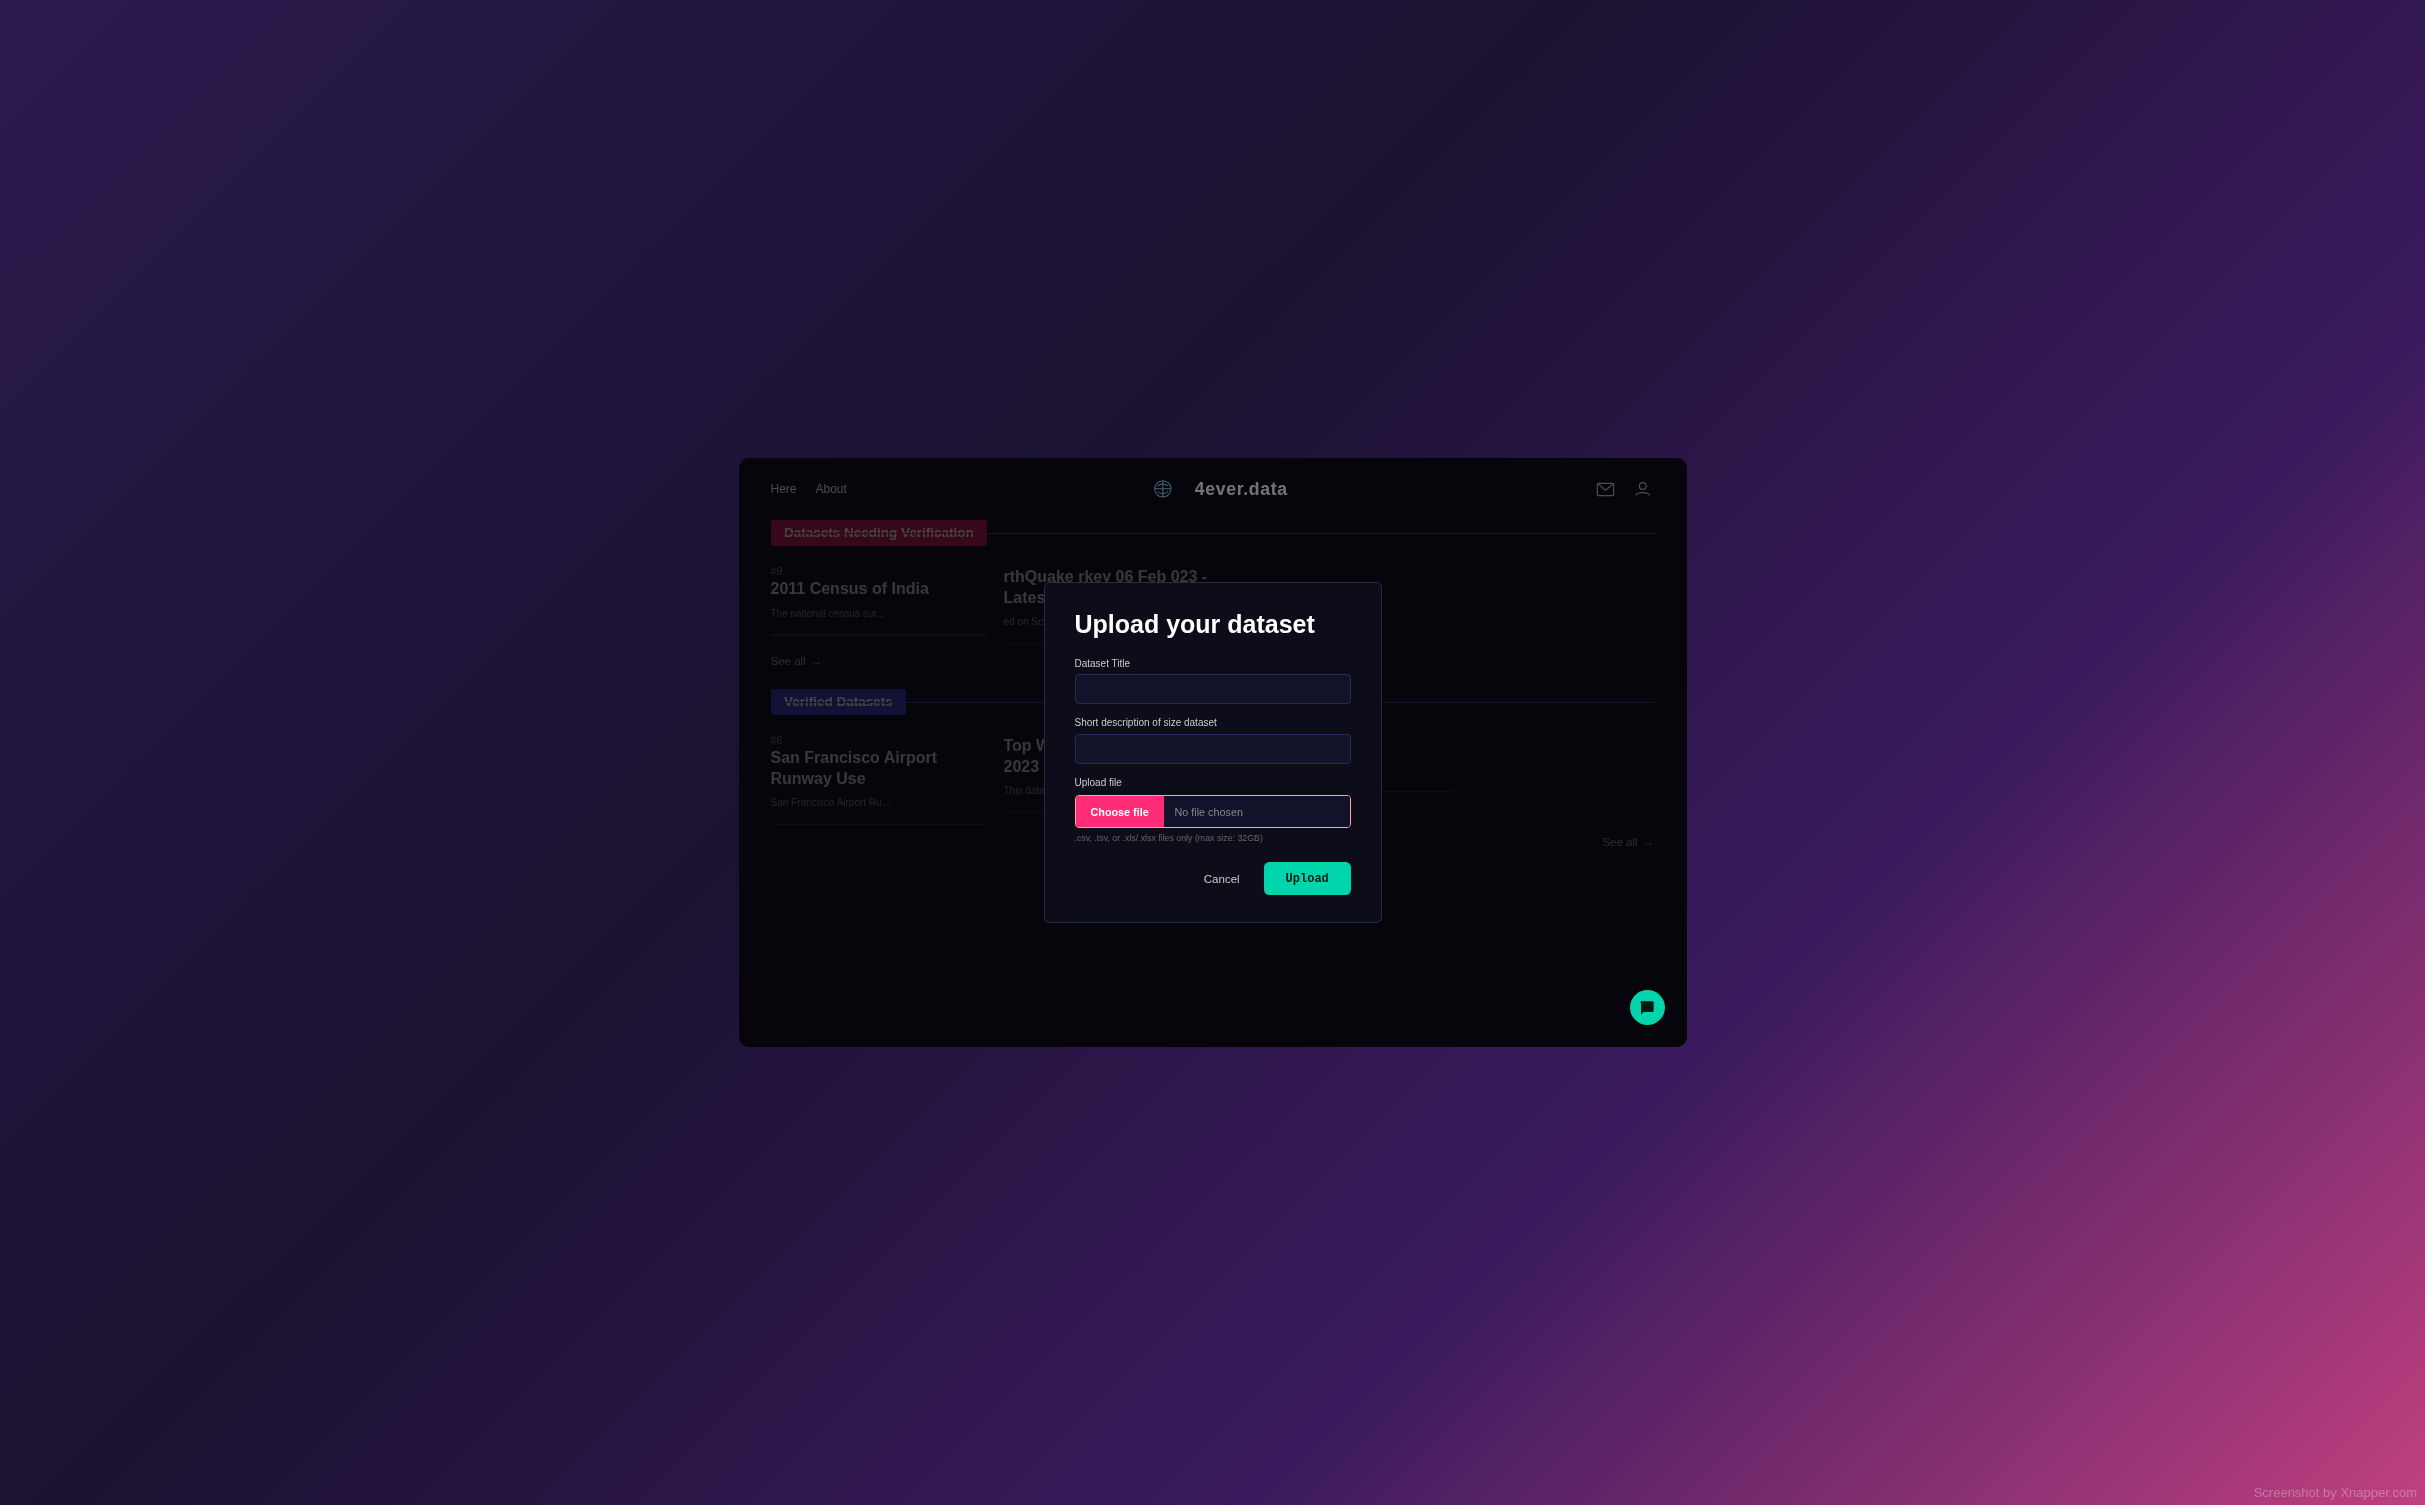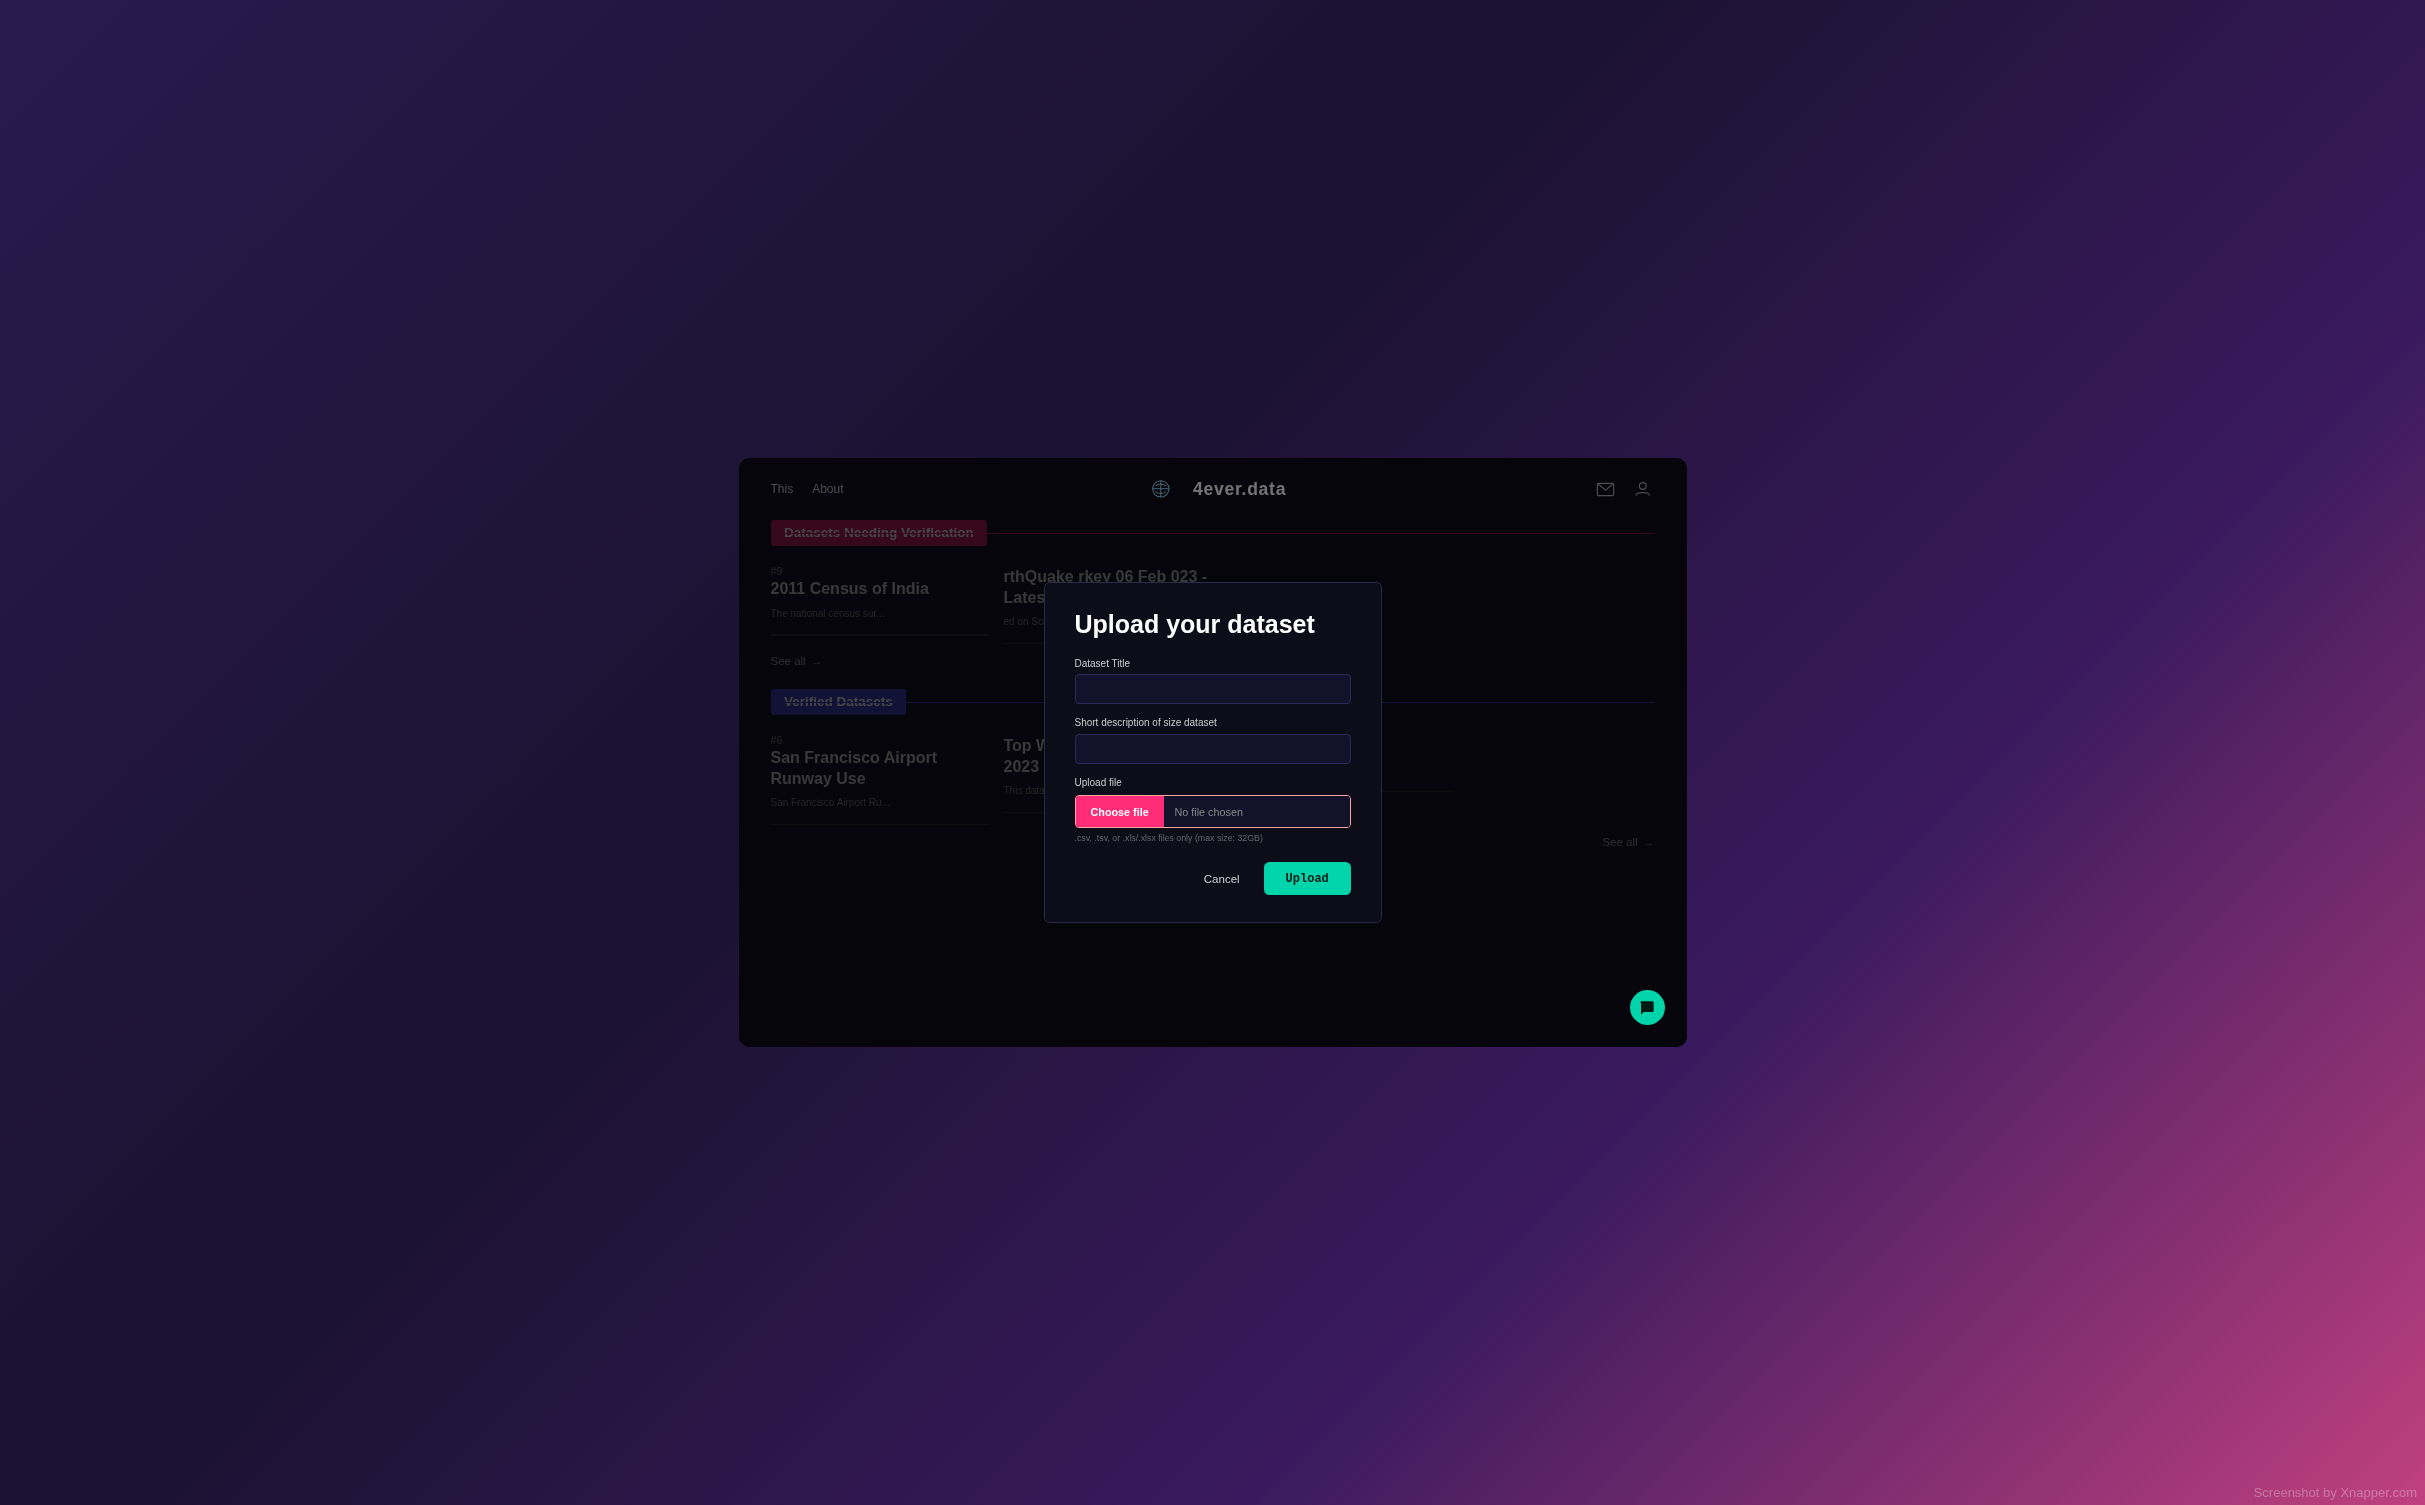--- a/index.html
+++ b/index.html
@@ -321,21 +321,21 @@
       font-size: 13px;
     }
   </style>
 </head>
 <body>
 
 <div class="app-window">
 
   <nav class="navbar">
     <div class="nav-links">
-      <a class="nav-link">This</a>
+      <a class="nav-link">Here</a>
       <a class="nav-link">About</a>
     </div>
     <div class="nav-logo">
       <svg class="nav-logo-icon" viewBox="0 0 32 32" fill="none" stroke="currentColor" stroke-width="1.5">
         <circle cx="16" cy="16" r="12"></circle>
         <path d="M8 12 Q16 6 24 12"></path>
         <path d="M8 20 Q16 26 24 20"></path>
         <line x1="4" y1="16" x2="28" y2="16"></line>
         <line x1="16" y1="4" x2="16" y2="28"></line>
       </svg>

